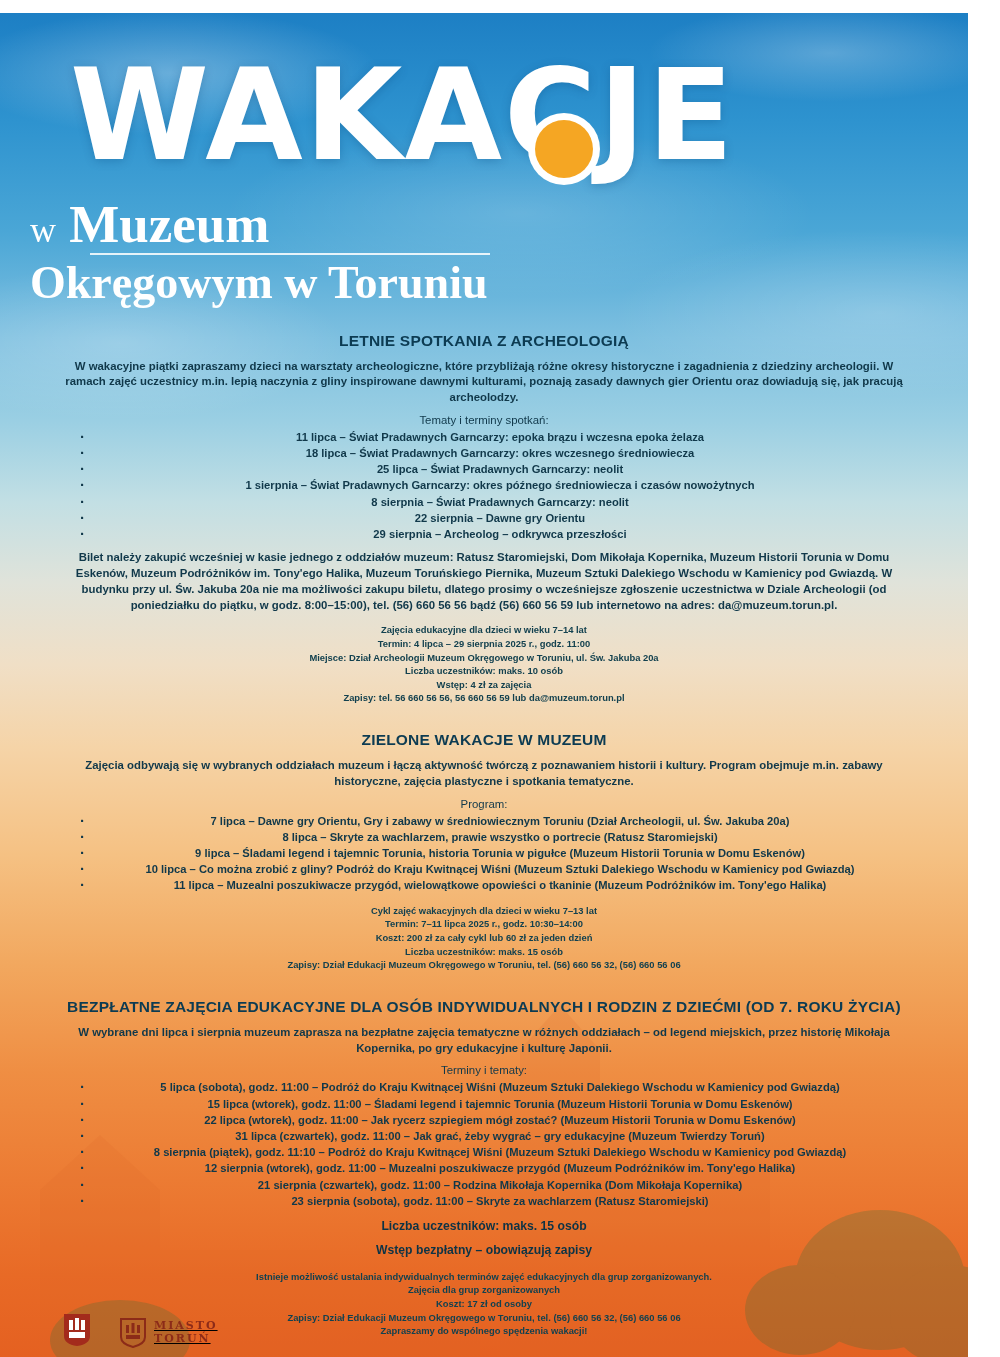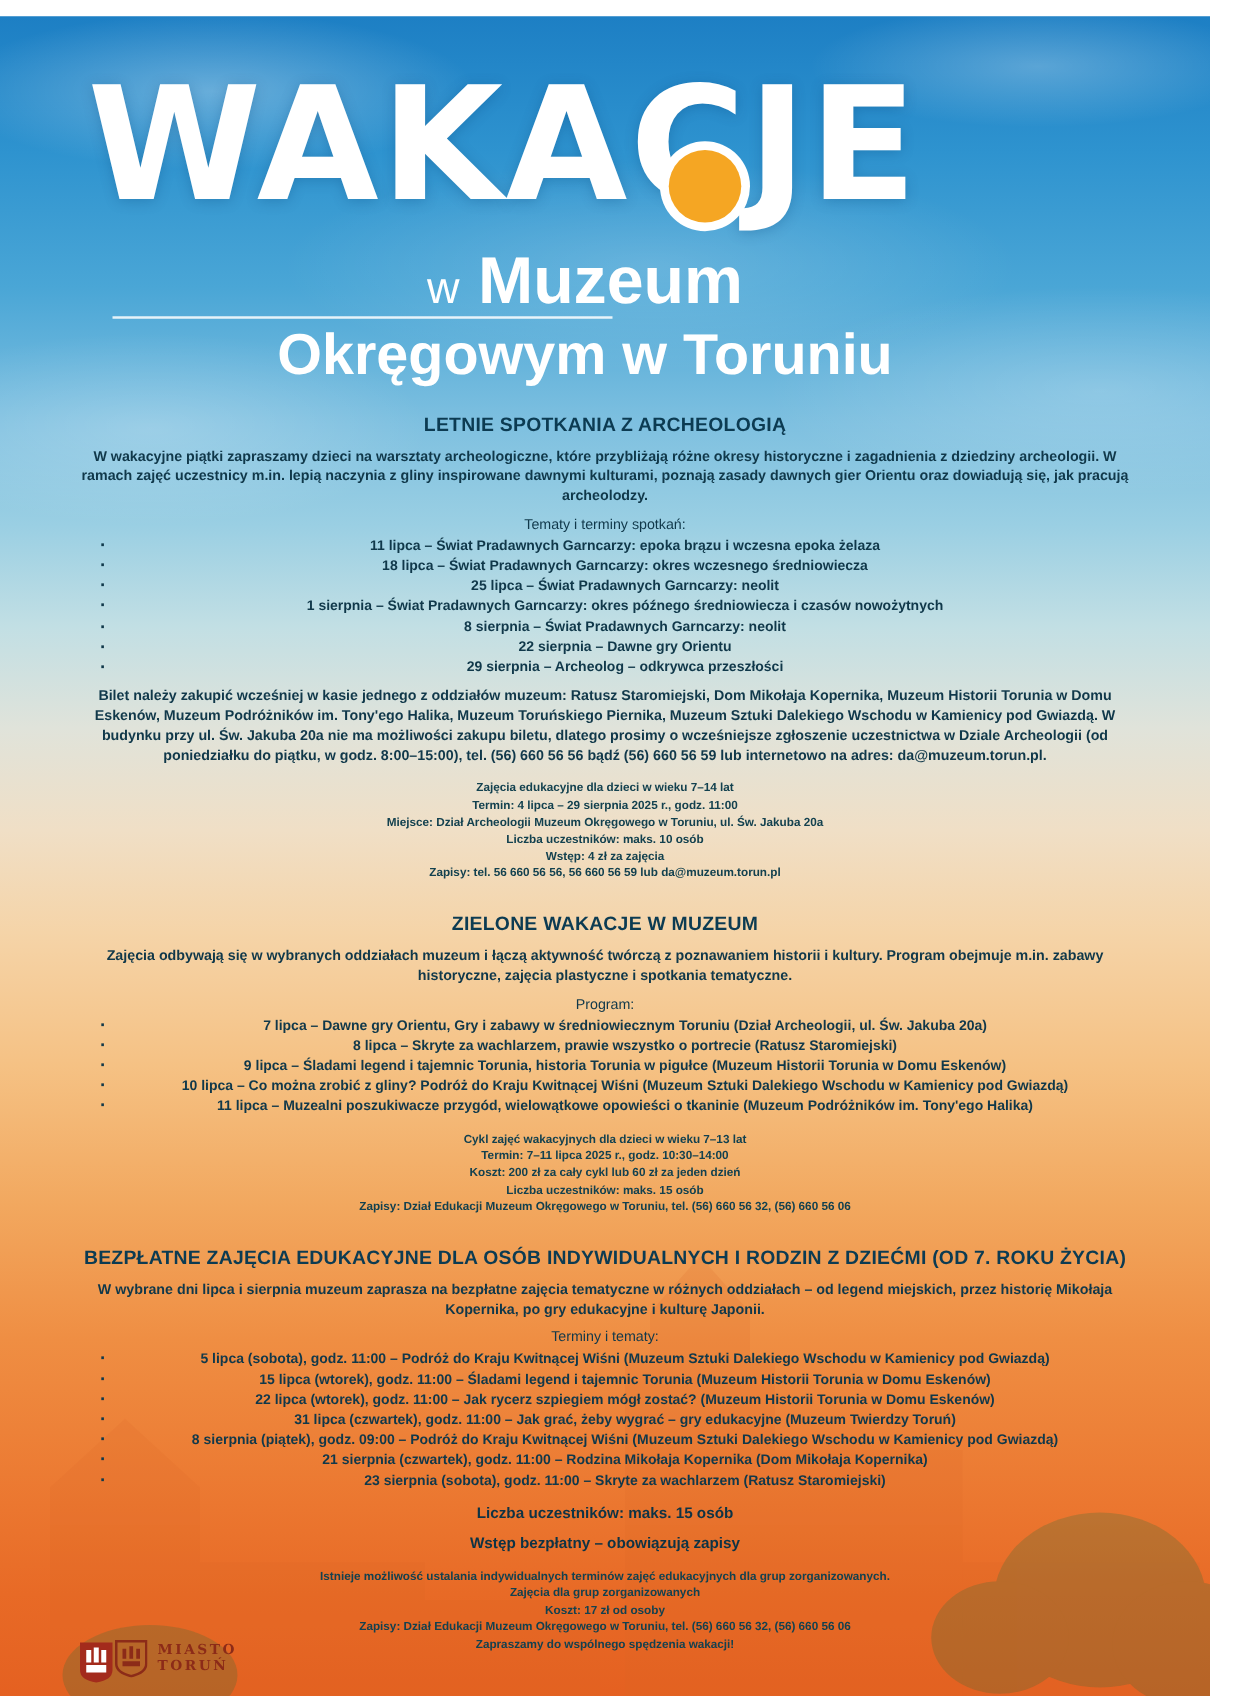--- a/index.html
+++ b/index.html
@@ -86,25 +86,25 @@
   }
   .rule {
     position: absolute;
     left: 60px;
     top: 200px;
     width: 400px;
     height: 2px;
     background: rgba(255,255,255,0.85);
   }
   .subtitle {
-    text-align: center;
+    text-align: left;
     padding-right: 32px;
     margin-top: 18px;
     color: #ffffff;
-    font-family: Liberation Sans, sans-serif;
+    font-family: Liberation Serif, serif;
   }
   .sub-line1 {
     font-size: 53px;
     line-height: 1.05;
     font-weight: bold;
   }
   .sub-line1 .small {
     font-size: 36px;
     font-weight: normal;
   }
@@ -176,21 +176,23 @@
     font-weight: bold;
     line-height: 1.5;
     color: #0d3345;
     margin: 6px 0 2px 0;
   }
   .footer {
     position: absolute;
     left: 62px;
     bottom: 22px;
     display: flex;
-    align-items: flex-start;
+    align-items: flex-end;
+    gap: 28px;
+    text-decoration: underline;
   }
   .crest {
     width: 30px; height: 36px;
     display: block;
   }
   .city-logo {
     display: flex;
     align-items: center;
     gap: 8px;
   }
@@ -304,21 +306,22 @@
 
     <div class="section-block">
       <h2 class="section">BEZPŁATNE ZAJĘCIA EDUKACYJNE DLA OSÓB INDYWIDUALNYCH I RODZIN Z DZIEĆMI (OD 7. ROKU ŻYCIA)</h2>
       <p class="body">W wybrane dni lipca i sierpnia muzeum zaprasza na bezpłatne zajęcia tematyczne w różnych oddziałach – od legend miejskich, przez historię Mikołaja Kopernika, po gry edukacyjne i kulturę Japonii.</p>
       <div class="lead-label">Terminy i tematy:</div>
       <ul class="bullets">
         <li>5 lipca (sobota), godz. 11:00 – Podróż do Kraju Kwitnącej Wiśni (Muzeum Sztuki Dalekiego Wschodu w Kamienicy pod Gwiazdą)</li>
         <li>15 lipca (wtorek), godz. 11:00 – Śladami legend i tajemnic Torunia (Muzeum Historii Torunia w Domu Eskenów)</li>
         <li>22 lipca (wtorek), godz. 11:00 – Jak rycerz szpiegiem mógł zostać? (Muzeum Historii Torunia w Domu Eskenów)</li>
         <li>31 lipca (czwartek), godz. 11:00 – Jak grać, żeby wygrać – gry edukacyjne (Muzeum Twierdzy Toruń)</li>
-        <li>8 sierpnia (piątek), godz. 09:00 – Podróż do Kraju Kwitnącej Wiśni (Muzeum Sztuki Dalekiego Wschodu w Kamienicy pod Gwiazdą)</li>
+        <li>8 sierpnia (piątek), godz. 11:10 – Podróż do Kraju Kwitnącej Wiśni (Muzeum Sztuki Dalekiego Wschodu w Kamienicy pod Gwiazdą)</li>
+        <li>12 sierpnia (wtorek), godz. 11:00 – Muzealni poszukiwacze przygód (Muzeum Podróżników im. Tony'ego Halika)</li>
         <li>21 sierpnia (czwartek), godz. 11:00 – Rodzina Mikołaja Kopernika (Dom Mikołaja Kopernika)</li>
         <li>23 sierpnia (sobota), godz. 11:00 – Skryte za wachlarzem (Ratusz Staromiejski)</li>
       </ul>
       <div class="note-strong">Liczba uczestników: maks. 15 osób</div>
       <div class="note-strong">Wstęp bezpłatny – obowiązują zapisy</div>
       <div class="fineprint">
         <div>Istnieje możliwość ustalania indywidualnych terminów zajęć edukacyjnych dla grup zorganizowanych.</div>
         <div>Zajęcia dla grup zorganizowanych</div>
         <div>Koszt: 17 zł od osoby</div>
         <div>Zapisy: Dział Edukacji Muzeum Okręgowego w Toruniu, tel. (56) 660 56 32, (56) 660 56 06</div>

